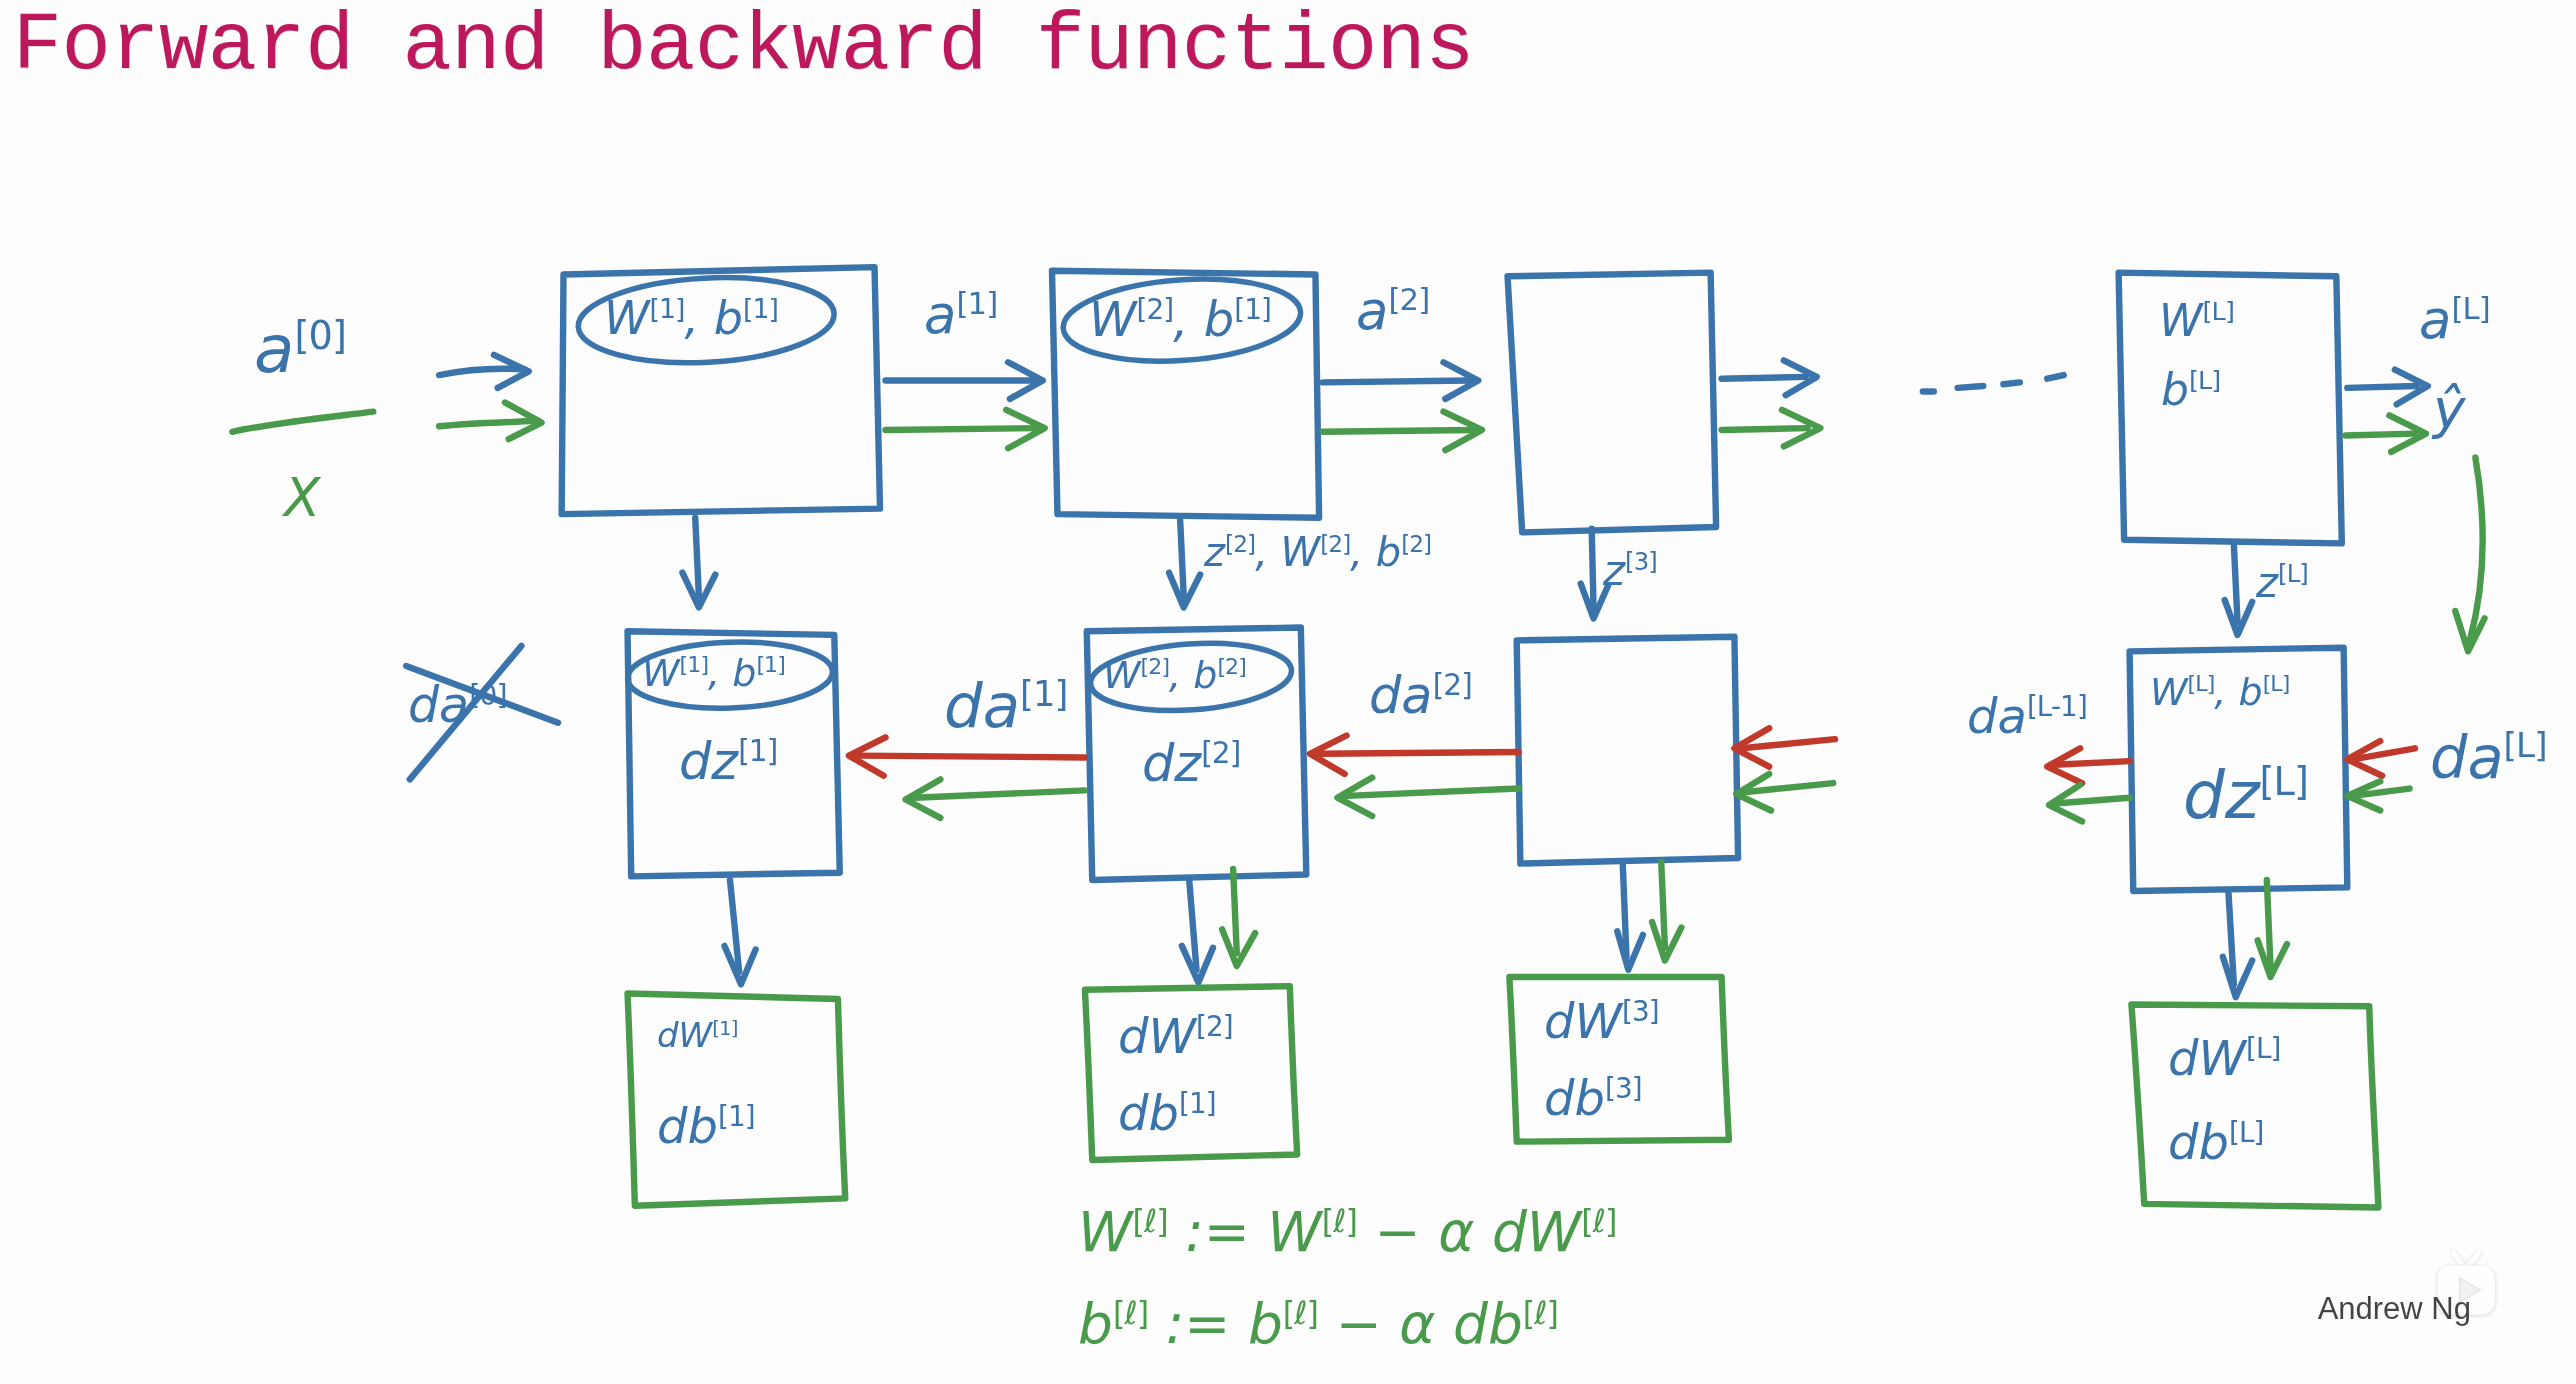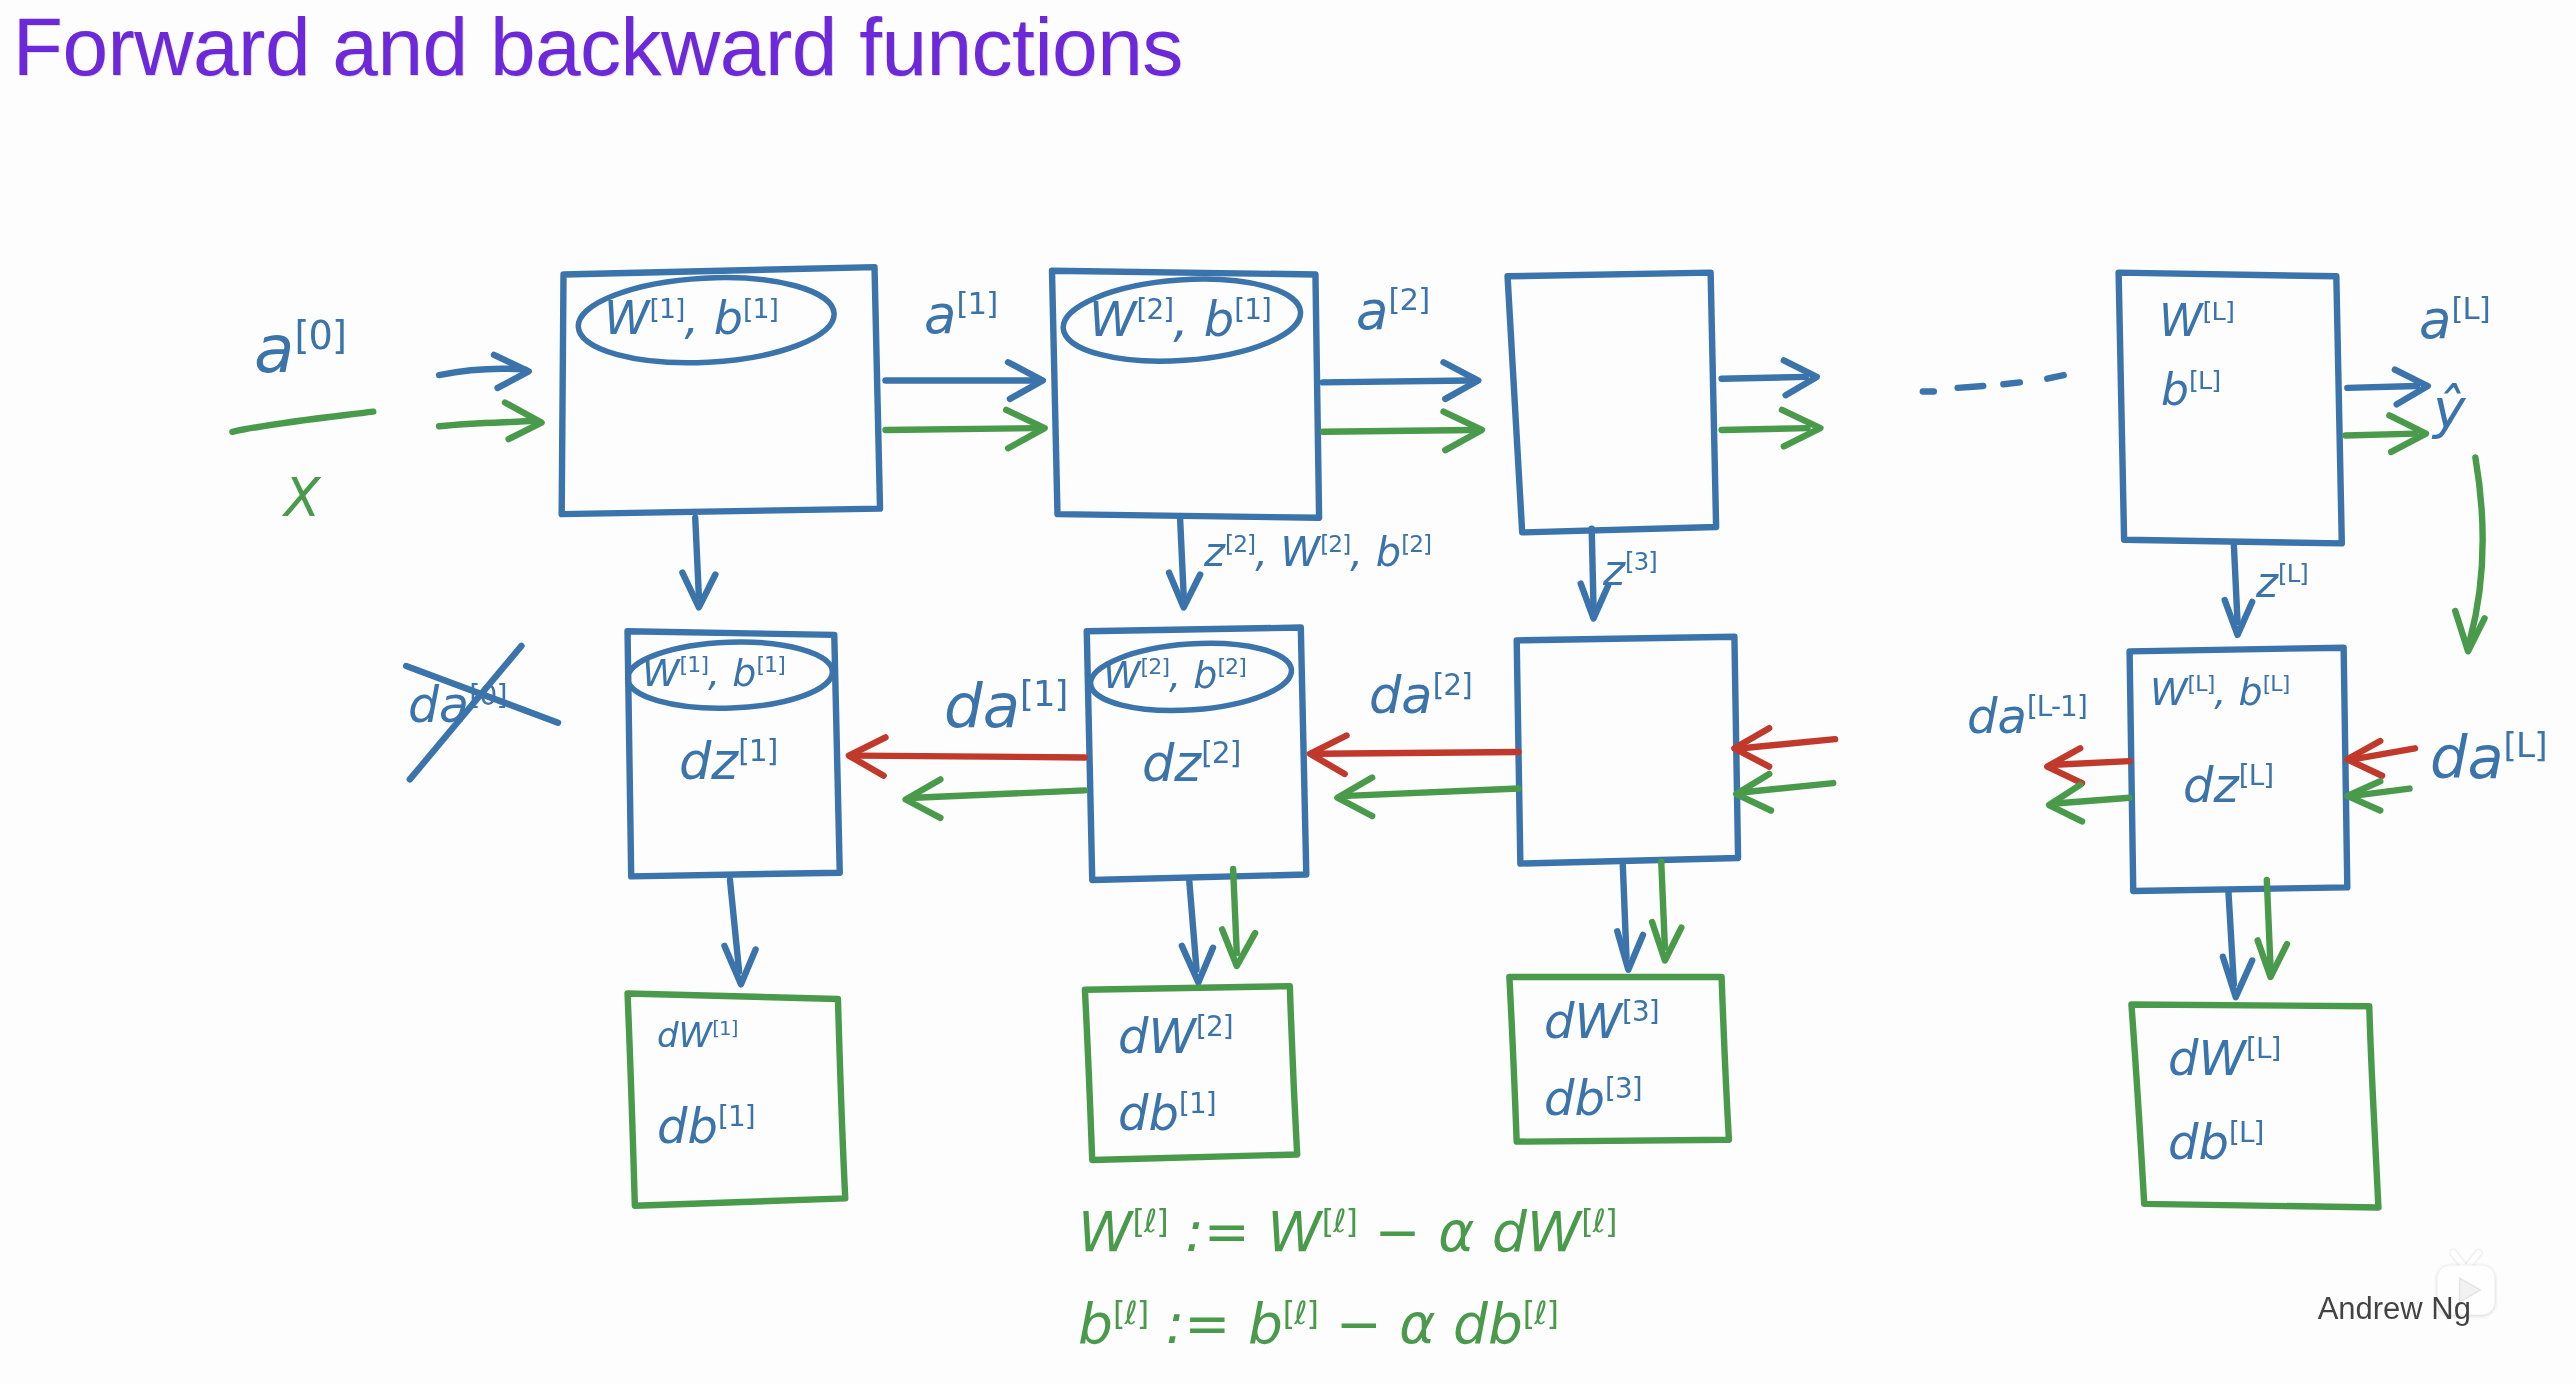--- a/index.html
+++ b/index.html
@@ -4,22 +4,22 @@
 <title>Forward and backward functions</title>
 <style>
   html,body{margin:0;padding:0;background:#ffffff;}
   body{
     width:2576px;height:1385px;overflow:hidden;position:relative;
     font-family:"Liberation Sans", sans-serif;
   }
   #slide{position:absolute;inset:0;background:#fdfdfd;}
   #title{
     position:absolute;left:12.8px;top:3.7px;
-    font-family:Liberation Sans, sans-serif;
-    font-size:82px;line-height:1.05;color:#6d28d9;
+    font-family:Liberation Mono, monospace;
+    font-size:82px;line-height:1.05;color:#be185d;
     letter-spacing:-0.5px;white-space:nowrap;
     text-shadow:0.9px 0.9px 0 rgba(0,0,0,0.12);
   }
   svg#ink{position:absolute;left:0;top:0;width:2576px;height:1385px;}
   .ink-blue{fill:none;stroke:#3b73ab;stroke-width:7;stroke-linecap:round;stroke-linejoin:round;}
   .ink-blue-thin{fill:none;stroke:#3b73ab;stroke-width:6;stroke-linecap:round;stroke-linejoin:round;}
   .ink-green{fill:none;stroke:#4a9a4c;stroke-width:7;stroke-linecap:round;stroke-linejoin:round;}
   .ink-red{fill:none;stroke:#c0392b;stroke-width:7;stroke-linecap:round;stroke-linejoin:round;}
   .hw{
     position:absolute;
@@ -279,21 +279,21 @@
   <div class="hw" style="left:1103px;top:653px;font-size:38px;">
     <span>W</span><sup>[2]</sup>,&nbsp;<span>b</span><sup>[2]</sup>
   </div>
   <div class="hw" style="left:1142px;top:734px;font-size:51px;">
     <span>dz</span><sup>[2]</sup>
   </div>
 
   <div class="hw" style="left:2150px;top:670px;font-size:38px;">
     <span>W</span><sup>[L]</sup>,&nbsp;<span>b</span><sup>[L]</sup>
   </div>
-  <div class="hw" style="left:2183px;top:757px;font-size:48px;">
+  <div class="hw" style="left:2183px;top:757px;font-size:66px;">
     <span>dz</span><sup>[L]</sup>
   </div>
 
   <div class="hw" style="left:944px;top:670px;font-size:61px;">
     <span>da</span><sup>[1]</sup>
   </div>
   <div class="hw" style="left:1369px;top:666px;font-size:51px;">
     <span>da</span><sup>[2]</sup>
   </div>
   <div class="hw" style="left:1967px;top:688px;font-size:48px;">

